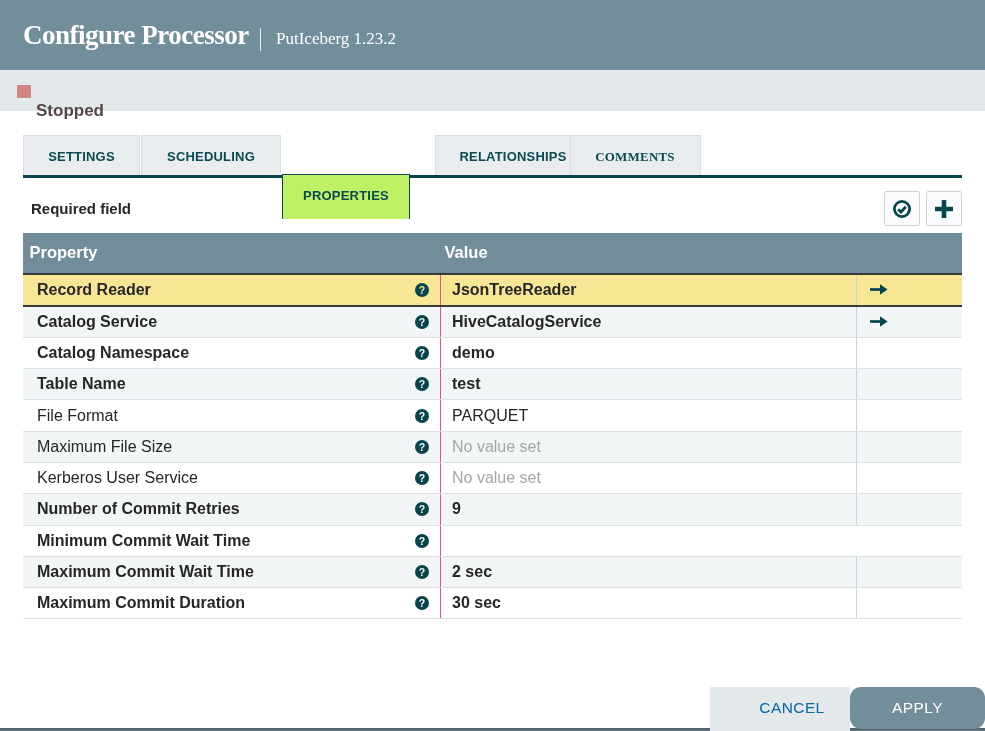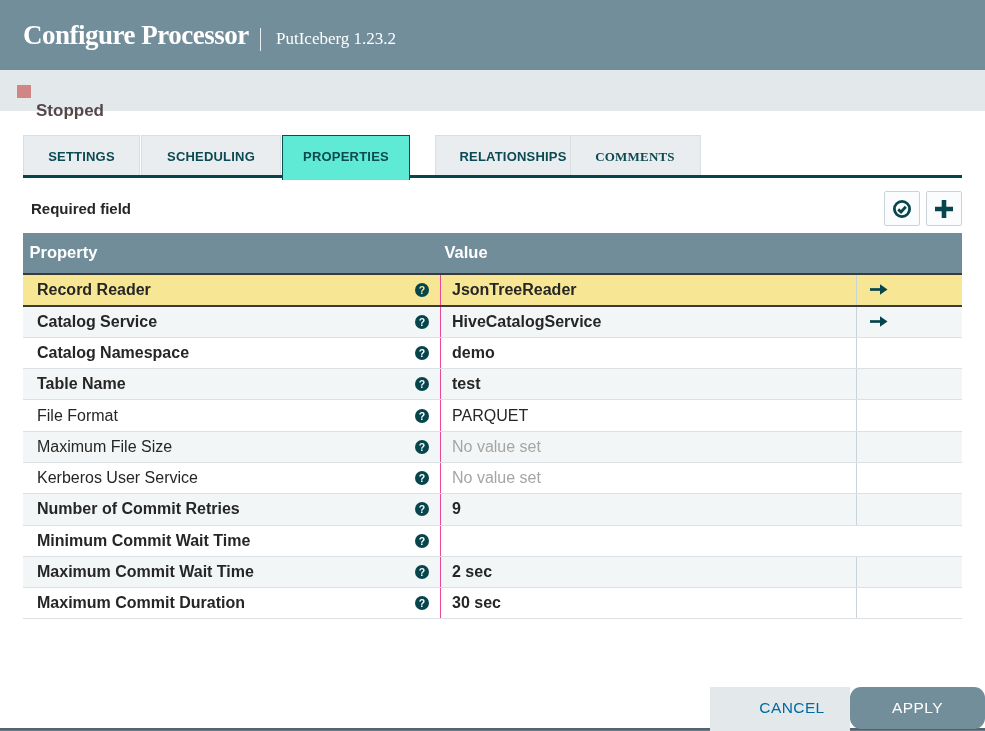--- a/index.html
+++ b/index.html
@@ -16,21 +16,21 @@
 
   
   #statusbar { position:absolute; left:0; top:70px; width:985px; height:41px; background:#e3e8eb; }
   #stsq { position:absolute; left:17px; top:14.5px; width:13.5px; height:13.5px; background:#d18686; }
   #sttext { position:absolute; left:36px; top:11px; font-size:17px; font-weight:bold; color:#554747;margin-top:20px; }
 
   
   .tab { position:absolute; top:135px; height:40px; background:#e9edf0;
     border:1px solid #d8dee2; border-bottom:none; color:#0b4a52; font-weight:bold;
     font-size:13px; letter-spacing:0.2px; text-align:center; line-height:41px; z-index:2; }
-  #tab3 { background:#5eead4; border:1.5px solid #0b4a52; border-bottom:none; height:45px; z-index:4; }
+  #tab3 { background:#bef264; border:1.5px solid #0b4a52; border-bottom:none; height:45px; z-index:4;margin-top:39px; }
   #tabline { position:absolute; left:23px; top:175px; width:939px; height:2.5px; background:#07454d; z-index:3; }
 
   #reqfield { position:absolute; left:31px; top:200px; font-size:15px; font-weight:bold; color:#262626; }
   .iconbtn { position:absolute; top:191px; width:36px; height:35px; background:#fbfcfd;
     border:1px solid #ccd3d8; border-radius:2px; }
   .iconbtn svg { position:absolute; left:50%; top:50%; transform:translate(-50%,-50%); }
 
   
   #tbl { position:absolute; left:23px; top:233px; width:939px; }
   #thead { height:40px; background:#718d9a; display:flex; color:#ffffff; font-weight:bold; font-size:16.5px; }

